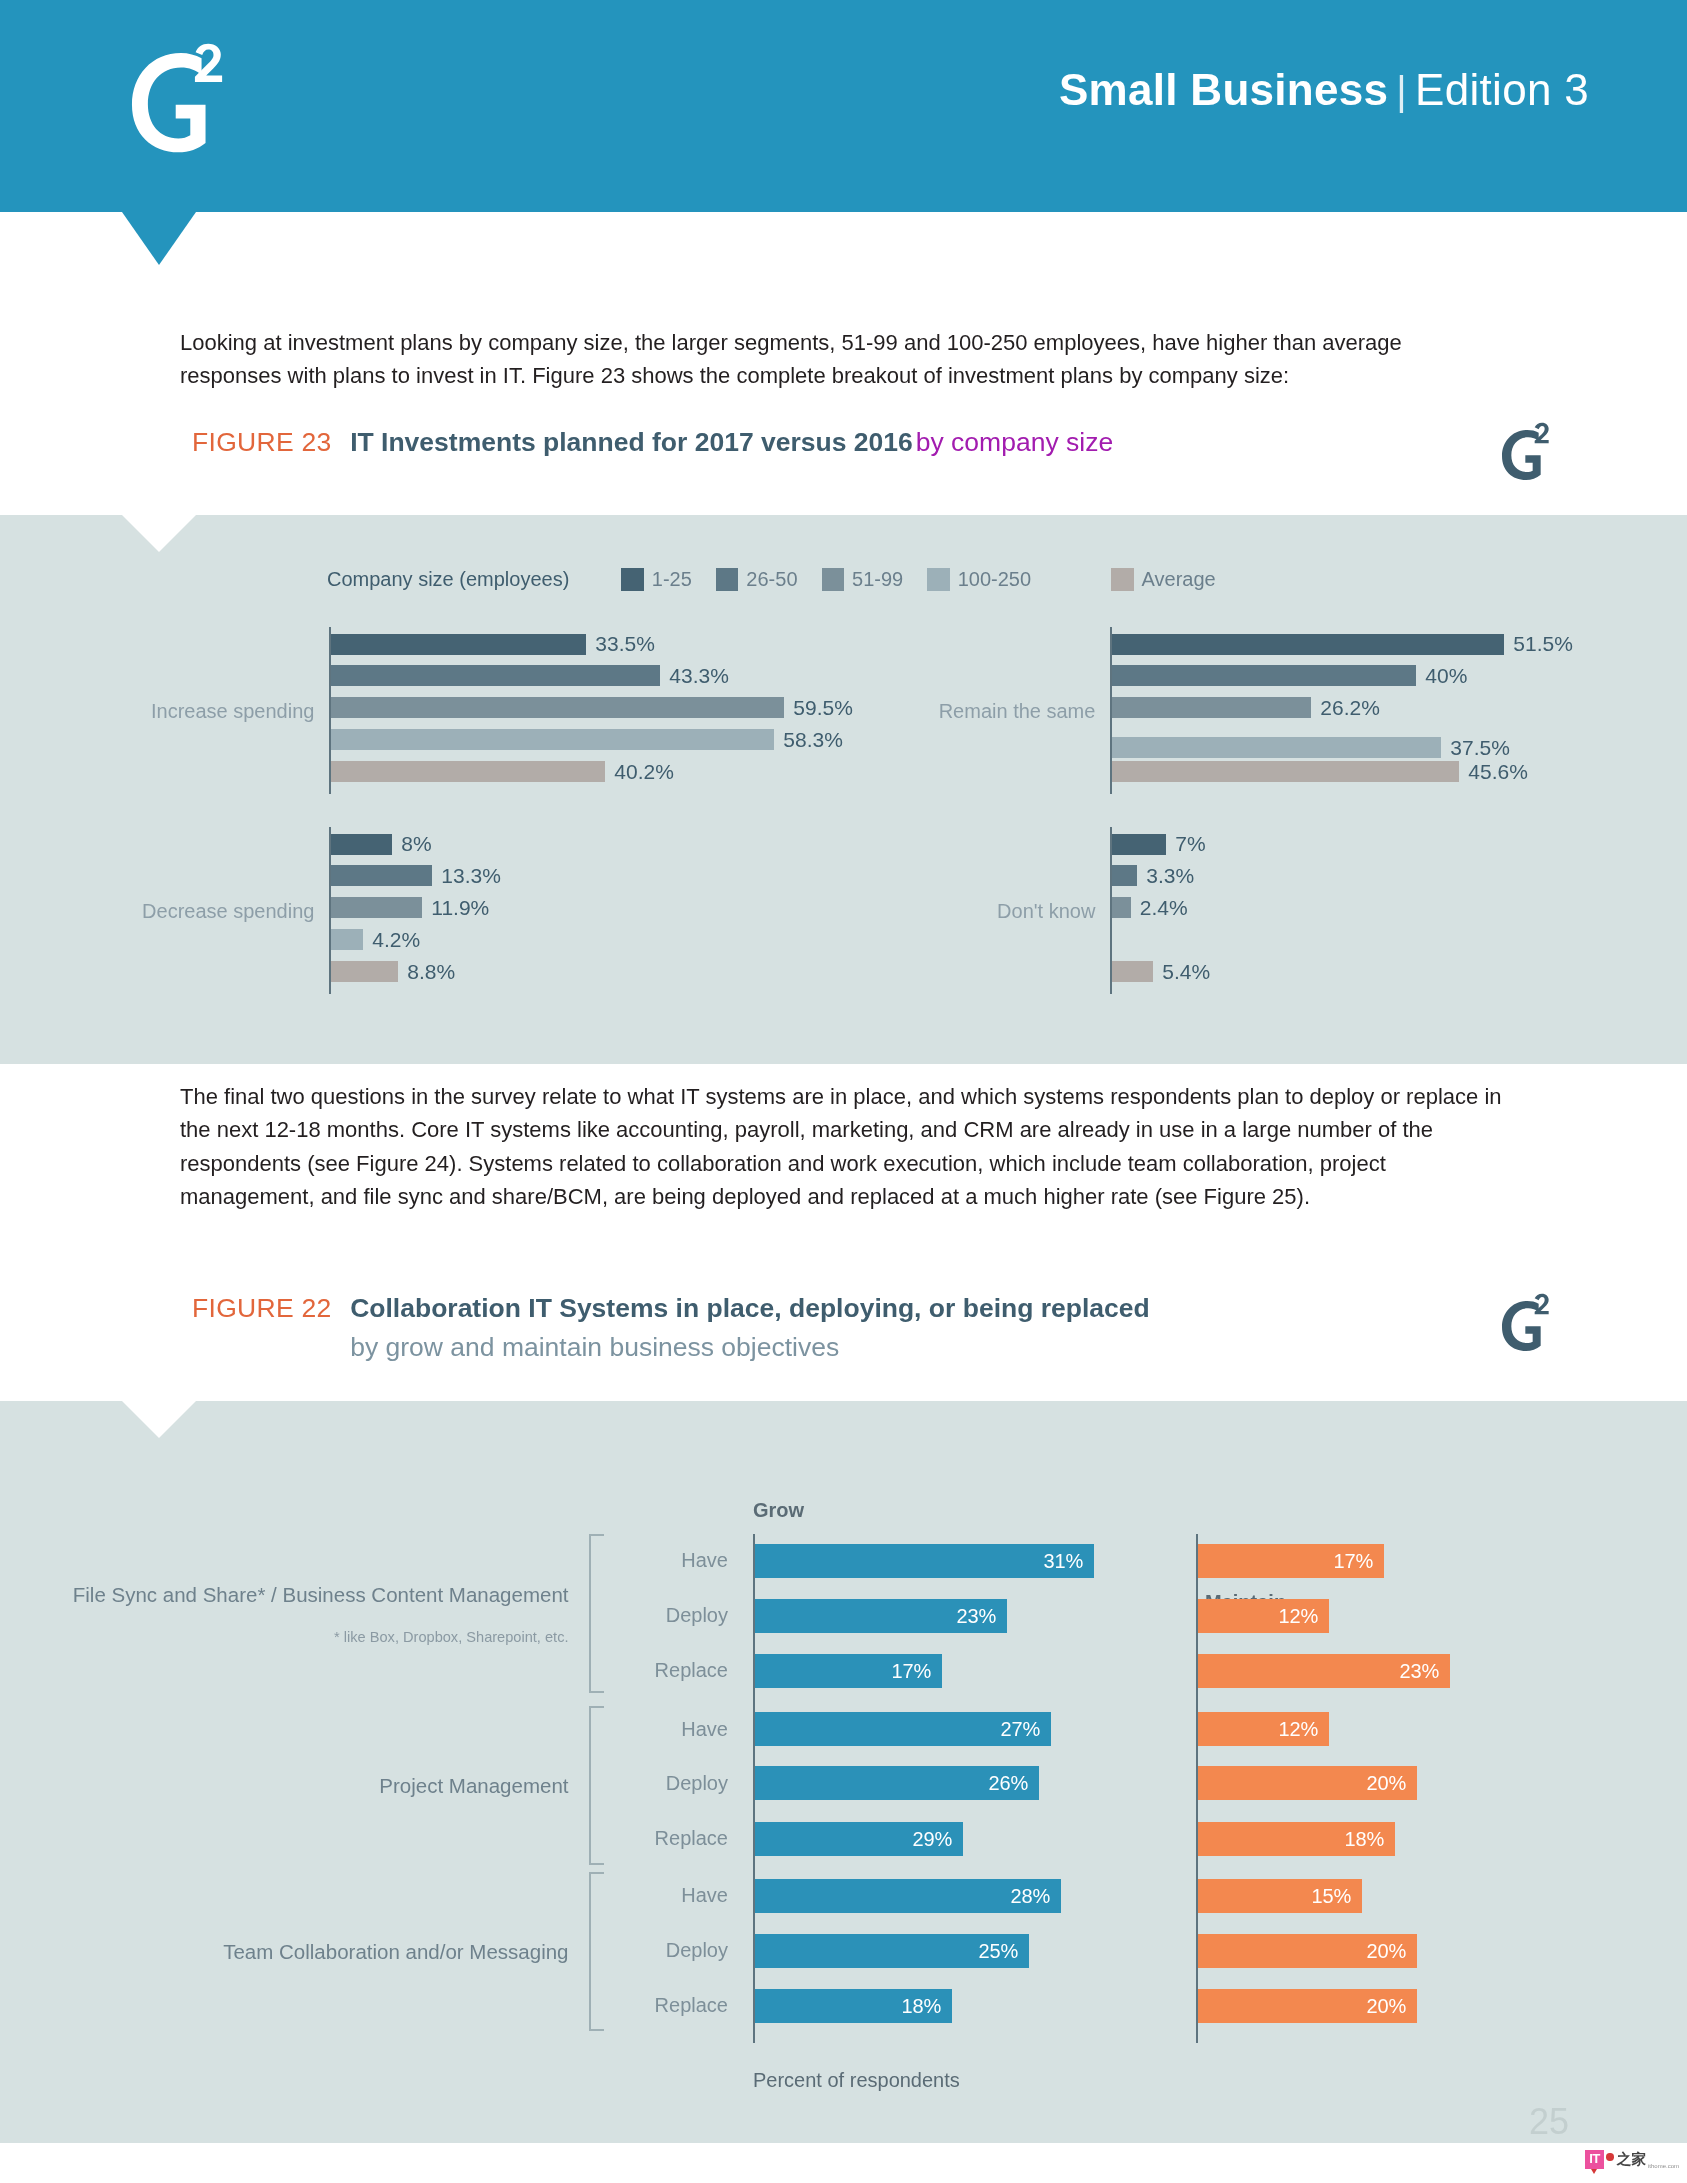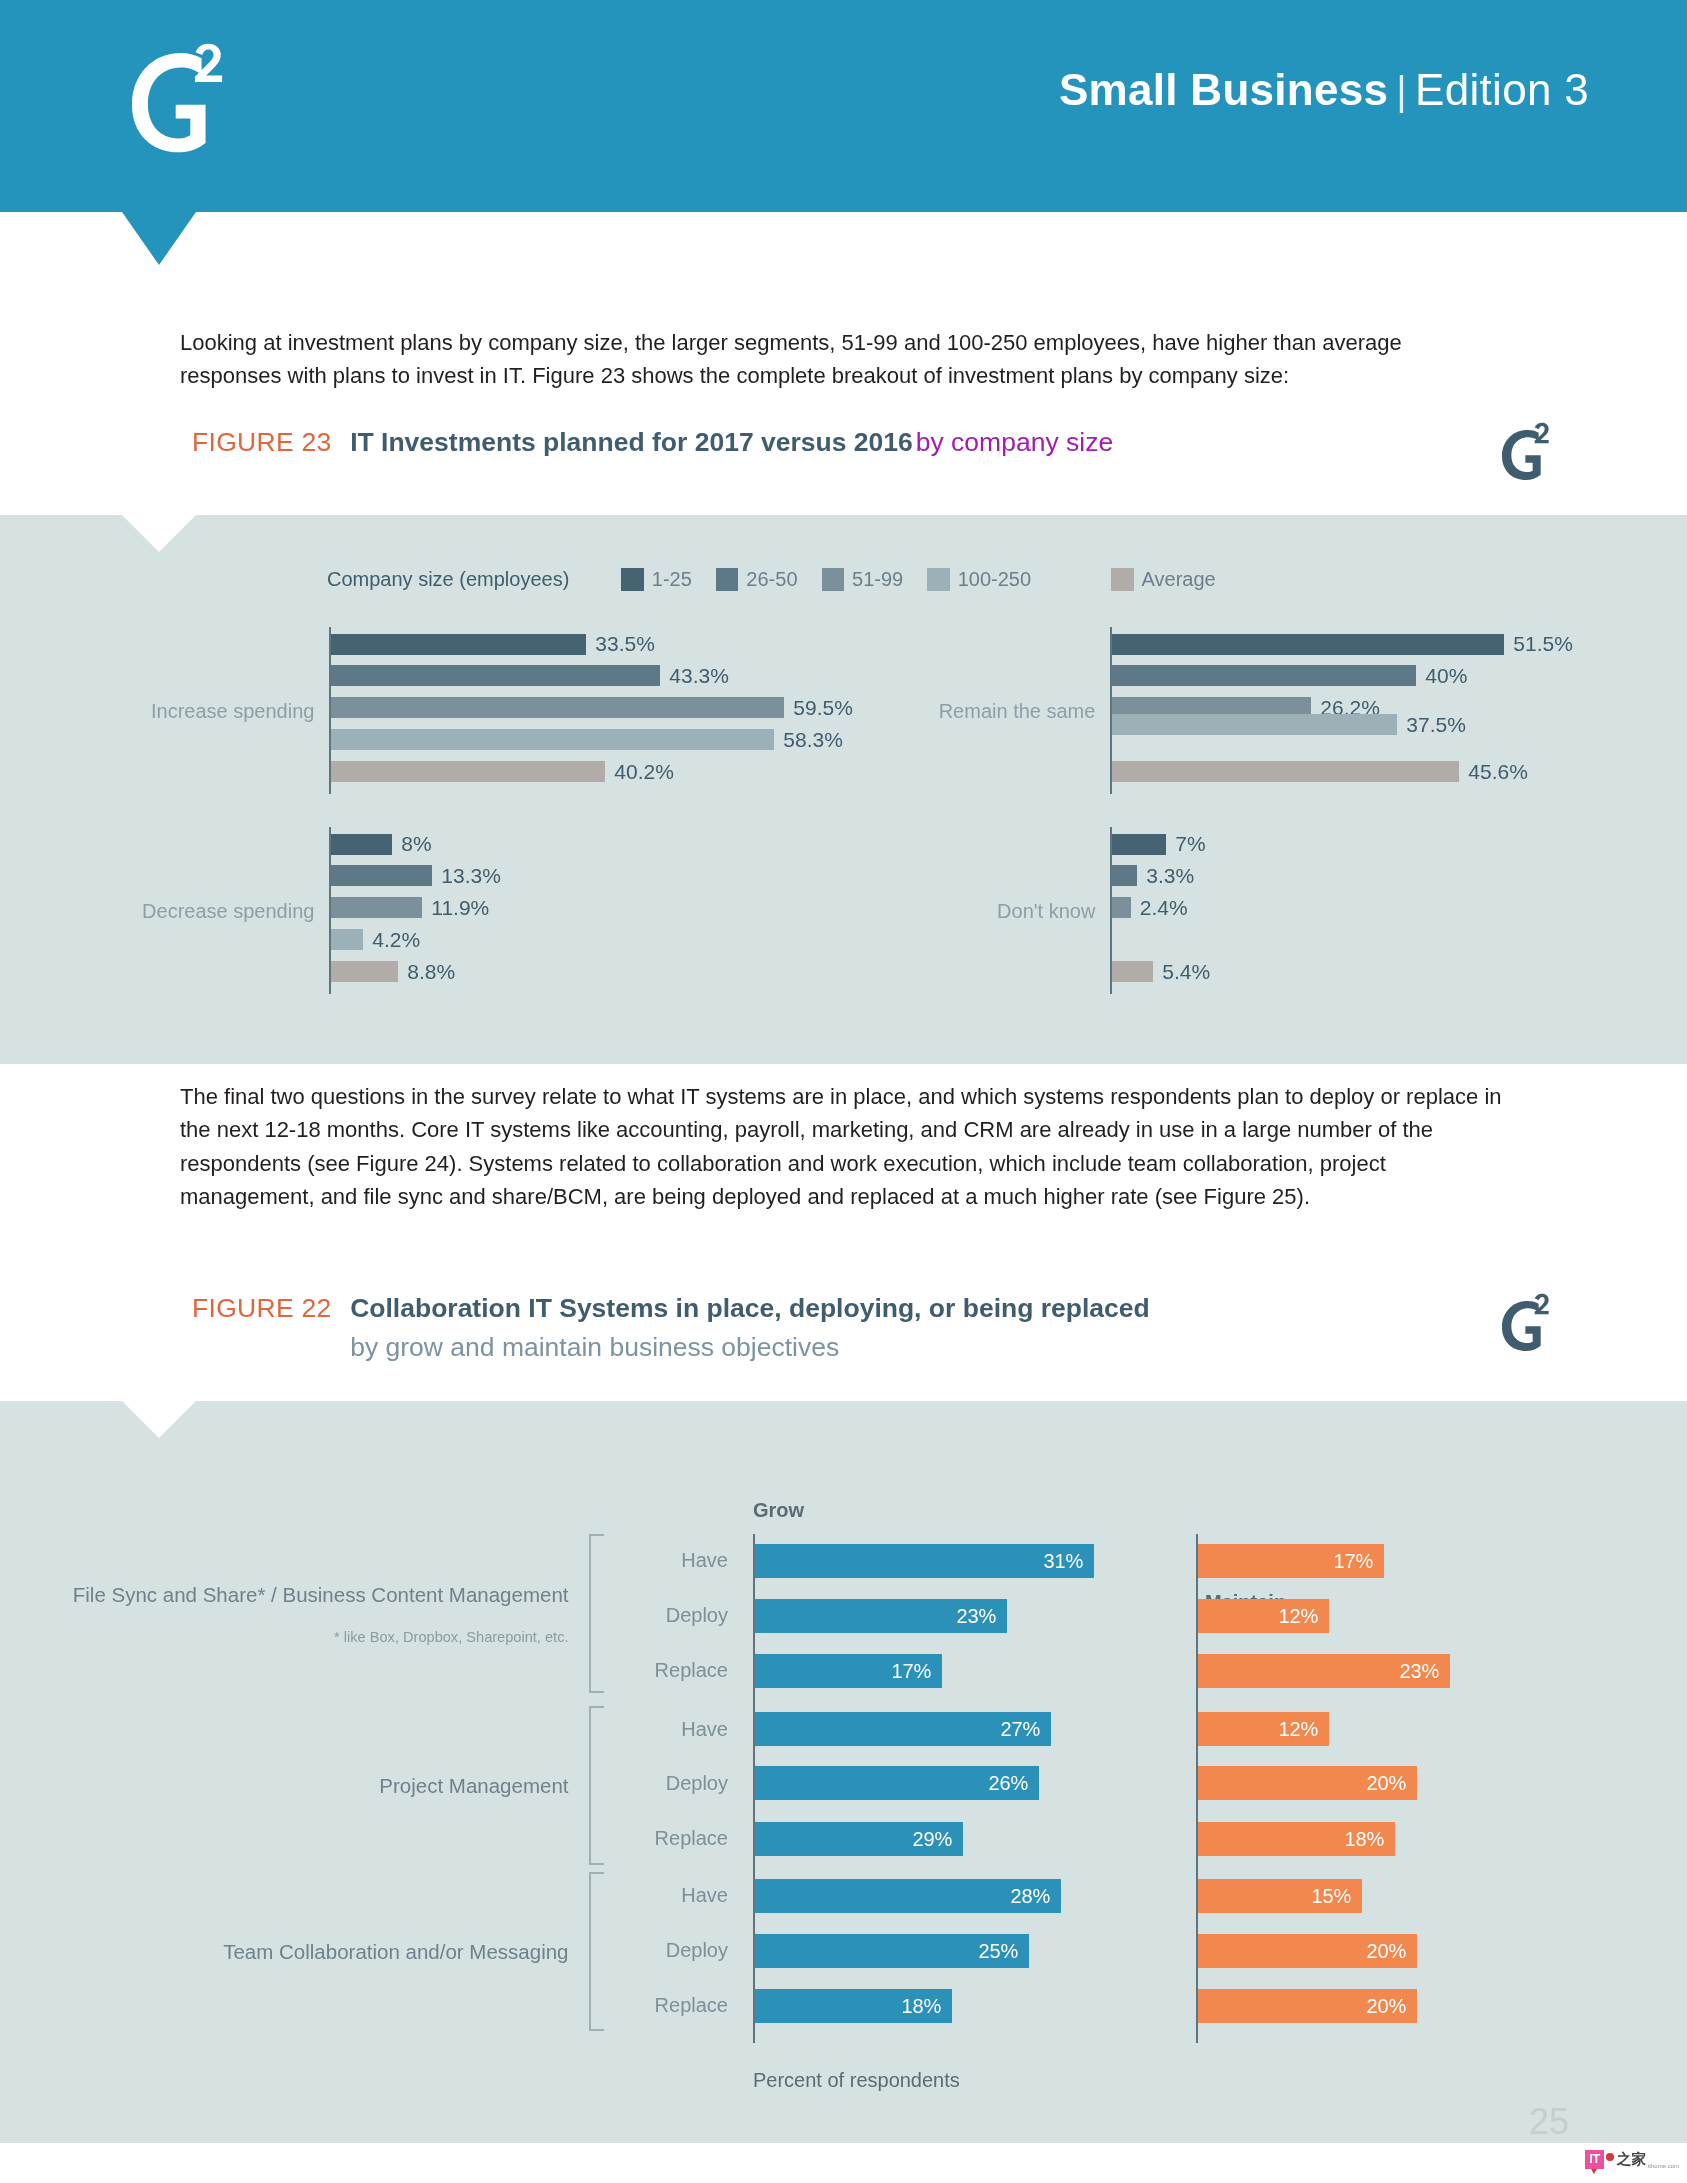--- a/index.html
+++ b/index.html
@@ -263,21 +263,21 @@
         <span class="bval">51.5%</span>
       </div>
     <div class="brow" style="top:38px;  width:304px;">
         <div class="bfill" style="background:#5d7886"></div>
         <span class="bval">40%</span>
       </div>
     <div class="brow" style="top:70px; width:199px;">
         <div class="bfill" style="background:#7b909a"></div>
         <span class="bval">26.2%</span>
       </div>
-    <div class="brow" style="top:87px; width:285px;">
+    <div class="brow" style="top:110px; width:329px;">
         <div class="bfill" style="background:#9cb0b8"></div>
         <span class="bval">37.5%</span>
       </div>
     <div class="brow" style="top:134px; width:347px;">
         <div class="bfill" style="background:#b2aca8"></div>
         <span class="bval">45.6%</span>
       </div>
   </div>
 
   <div class="grp23" id="g23c" style="left:329px; top:827px; width:529px; height:167px;">

